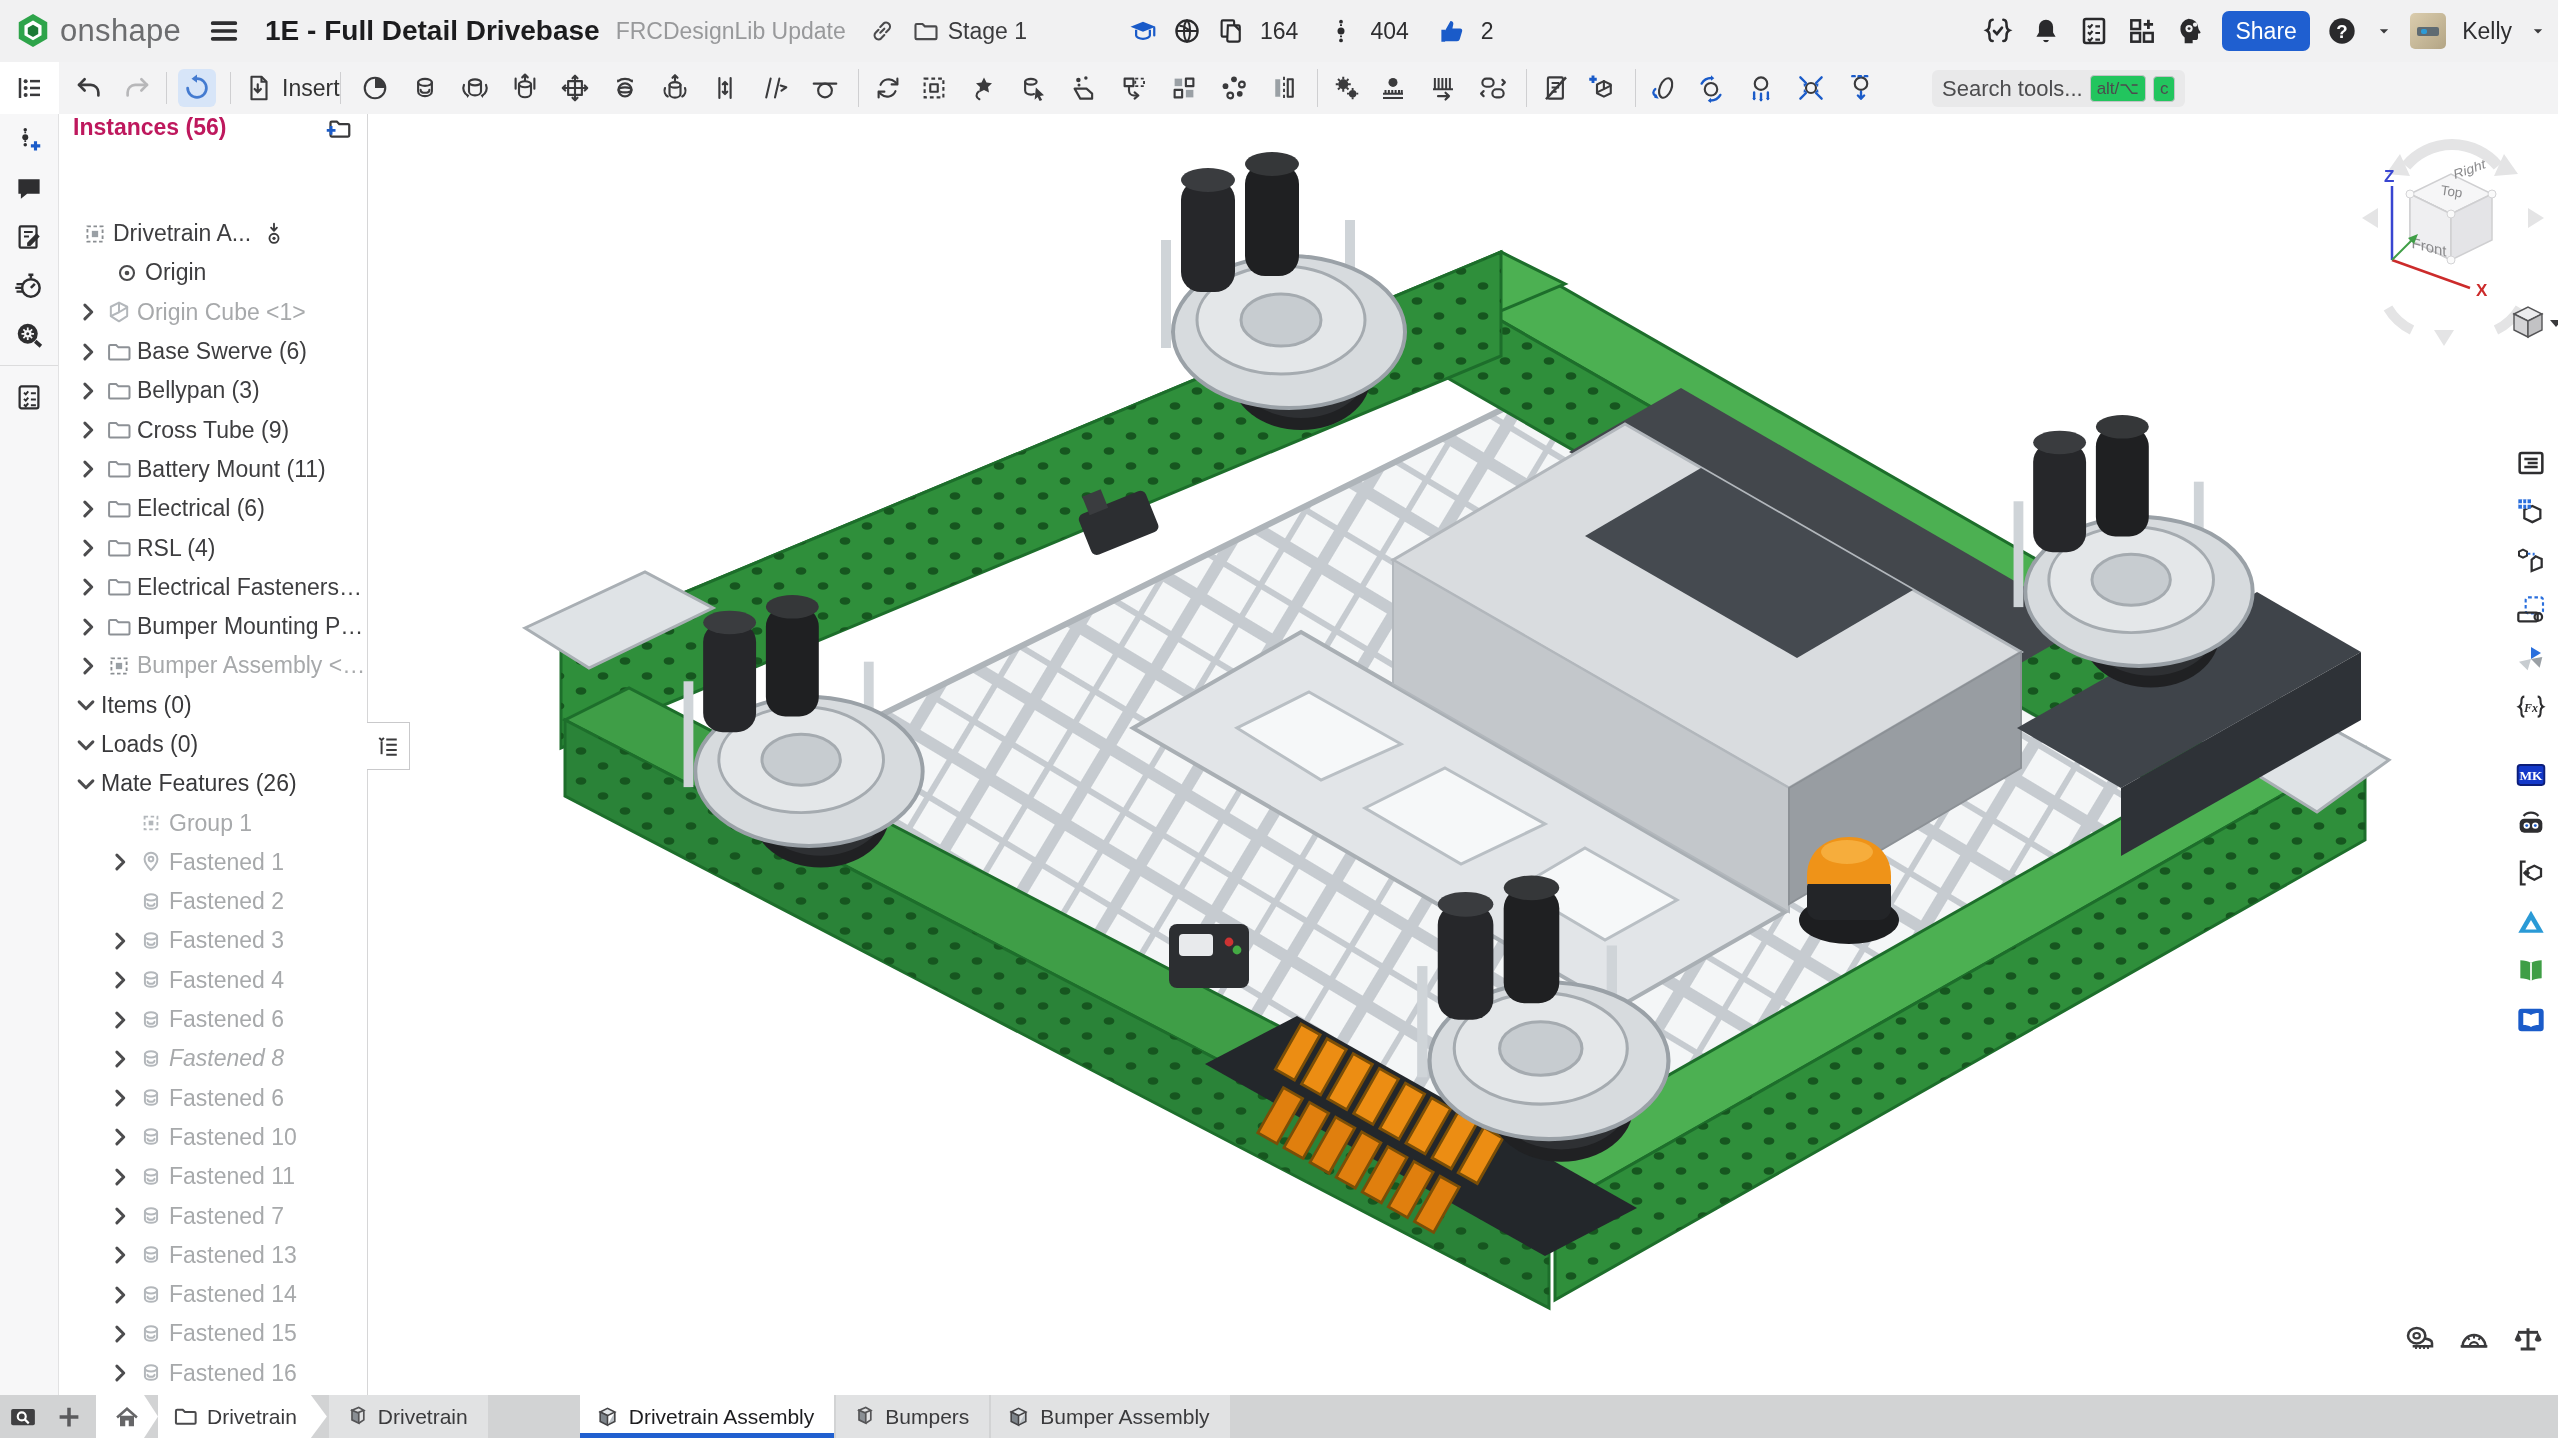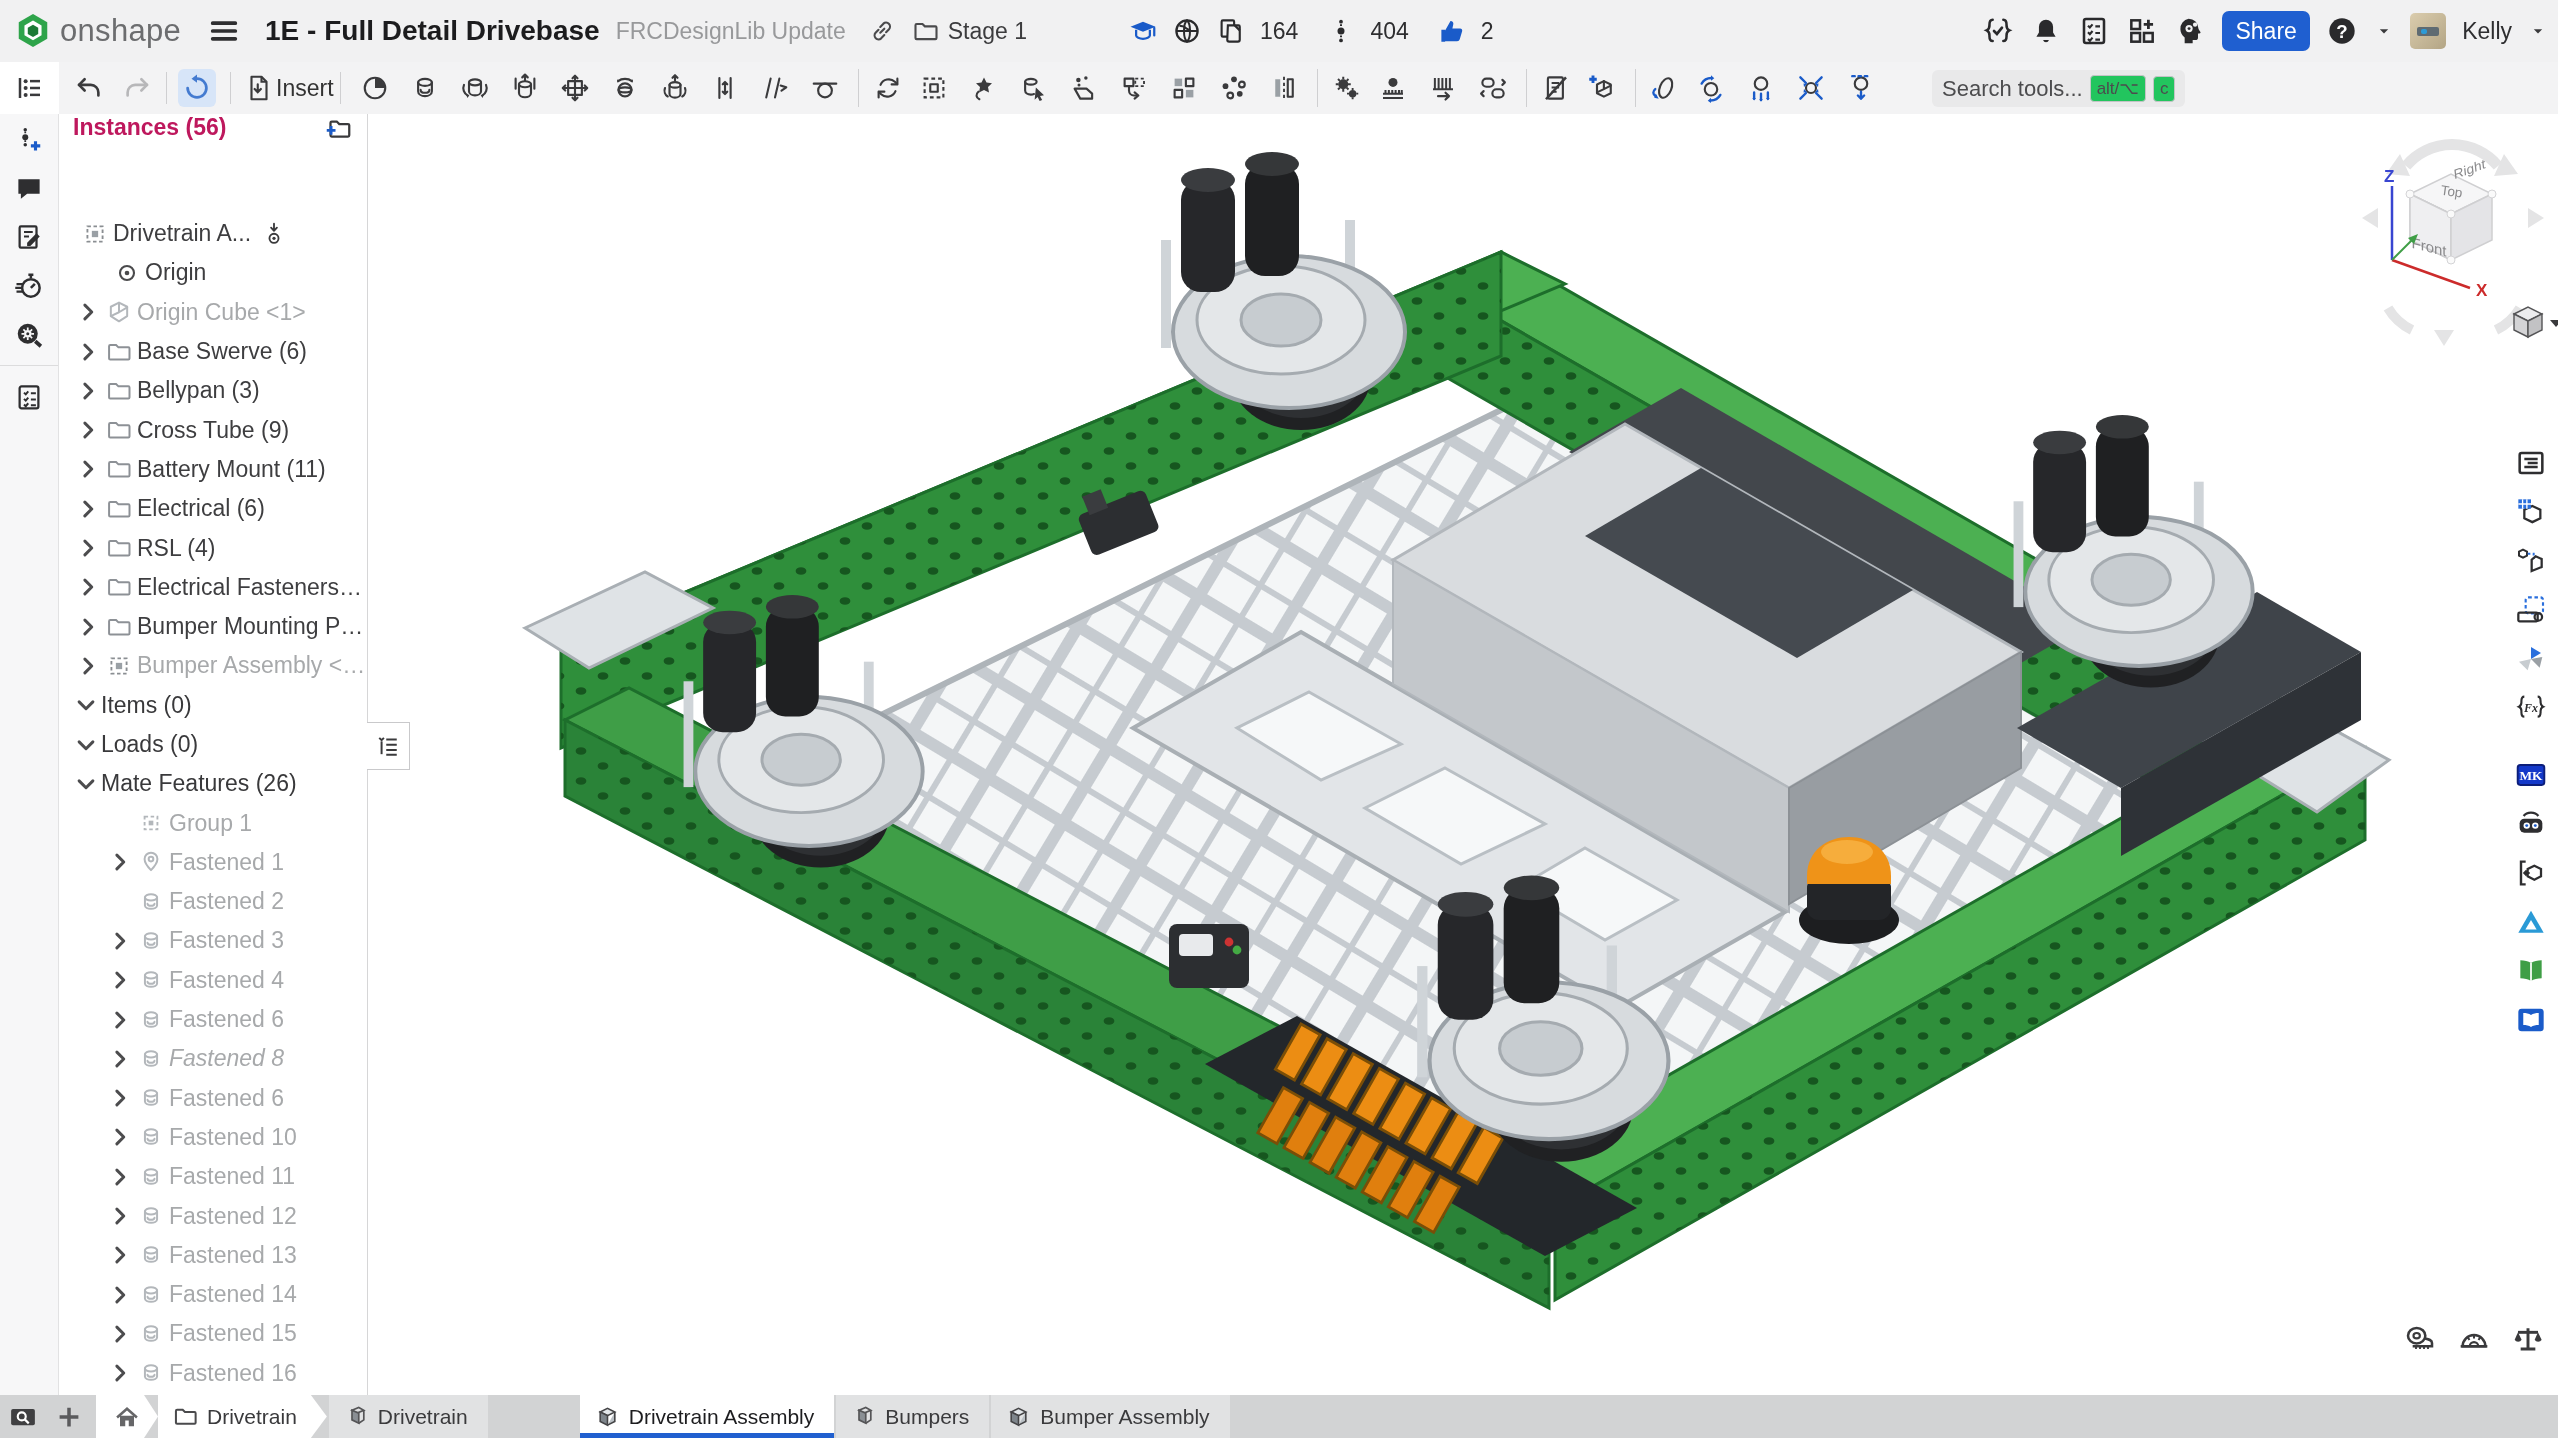--- a/index.html
+++ b/index.html
@@ -31,21 +31,21 @@
   .avatar:before{content:"";position:absolute;left:11px;top:16px;width:6px;height:5px;background:#2d9bd6;border-radius:2px;z-index:2}
   .username{font-size:23px;color:#2e2e30;cursor:pointer}
   
   .toolbar{position:absolute;left:0;top:62px;width:2558px;height:52px;background:#f3f3f4;border-bottom:1px solid #d8d8d9}
   .ptoggle{position:absolute;left:0;top:0;width:59px;height:52px;background:#fff;display:flex;align-items:center;justify-content:center;cursor:pointer}
   .ptoggle .ic{width:30px;height:30px}
   .tbtn{position:absolute;top:7px;width:38px;height:38px;display:flex;align-items:center;justify-content:center;cursor:pointer}
   .tbtn .ic{width:30px;height:30px}
   .vsep{position:absolute;top:10px;width:1px;height:32px;background:#cfcfd1}
   .syncpill{background:#d7e5f8;border-radius:6px}
-  .insertwrap{position:absolute;left:244px;top:7px;height:38px;display:flex;align-items:center;gap:2px;cursor:pointer}
+  .insertwrap{position:absolute;left:244px;top:7px;height:38px;display:flex;align-items:center;gap:8px;cursor:pointer}
   .insertwrap .ic{width:30px;height:30px}
   .insertlabel{font-size:23px;color:#333}
   .tools{position:absolute;left:350px;top:7px;height:38px;display:flex}
   .tool{width:50px;height:38px;display:flex;align-items:center;justify-content:center;cursor:pointer}
   .tool .ic{width:30px;height:30px}
   .tool.sep{border-left:1px solid #cfcfd1;margin-left:8px;padding-left:8px;width:42px}
   .searchtools{position:absolute;left:1932px;top:8px;height:37px;background:#e9e9ea;border-radius:6px;
                display:flex;align-items:center;padding:0 10px;gap:7px;cursor:text}
   .st-label{font-size:22px;color:#4c4c4e}
   .kbd{font-size:17px;color:#4c4c4e;background:#22c55e;border:1px solid #c4c4c6;border-radius:4px;padding:2px 6px}
@@ -1061,21 +1061,21 @@
               <path d="M9.5 6.5l5.5 5.5-5.5 5.5" fill="none" stroke="#4c4c4e" stroke-width="2.4" stroke-linecap="round" stroke-linejoin="round"></path>
             </svg>
           </span>
         <span class="ticon ic">
             <svg viewBox="0 0 24 24">
               <ellipse cx="12" cy="8" rx="5.2" ry="2.7" fill="none" stroke="#b3b7bb" stroke-width="1.7" stroke-linecap="round" stroke-linejoin="round"></ellipse>
               <path d="M6.8 8v7c0 1.6 2.3 2.8 5.2 2.8s5.2-1.2 5.2-2.8V8" fill="none" stroke="#b3b7bb" stroke-width="1.7" stroke-linecap="round" stroke-linejoin="round"></path>
               <path d="M9 13.5c0 2.4 6 2.4 6 0" fill="none" stroke="#b3b7bb" stroke-width="1.7" stroke-linecap="round" stroke-linejoin="round"></path>
             </svg>
           </span>
-        <span class="tlabel">Fastened 12</span>
+        <span class="tlabel">Fastened 7</span>
 
       </div>
 
       <div class="trow dimmed" style="padding-left: 46px;">
         <span class="chev ic">
             <svg viewBox="0 0 24 24">
               <path d="M9.5 6.5l5.5 5.5-5.5 5.5" fill="none" stroke="#4c4c4e" stroke-width="2.4" stroke-linecap="round" stroke-linejoin="round"></path>
             </svg>
           </span>
         <span class="ticon ic">

